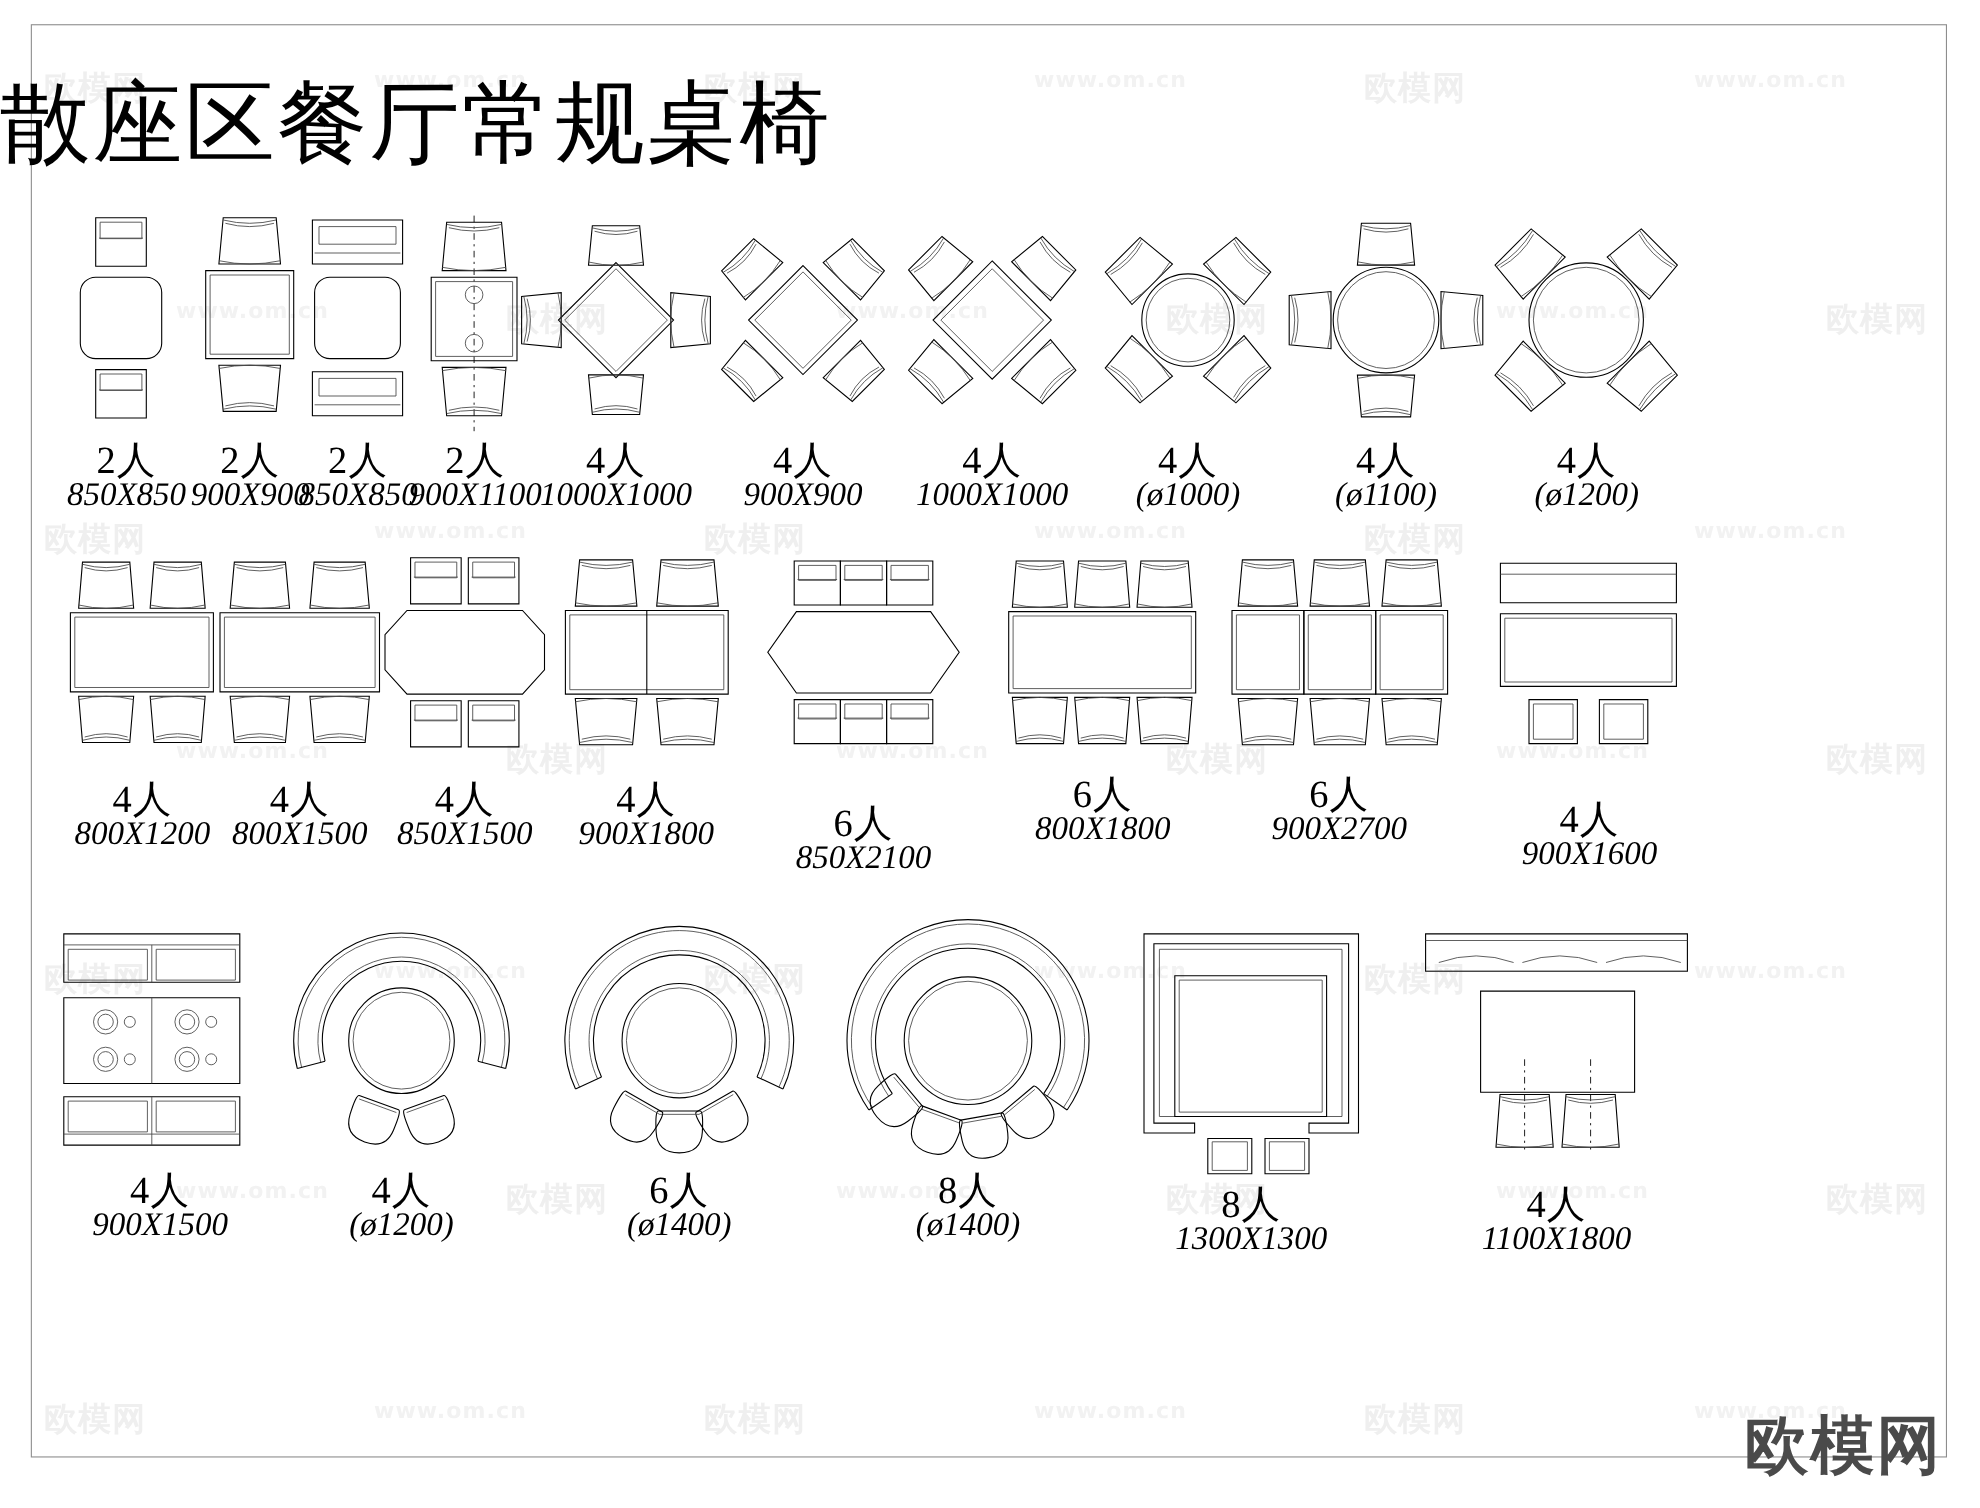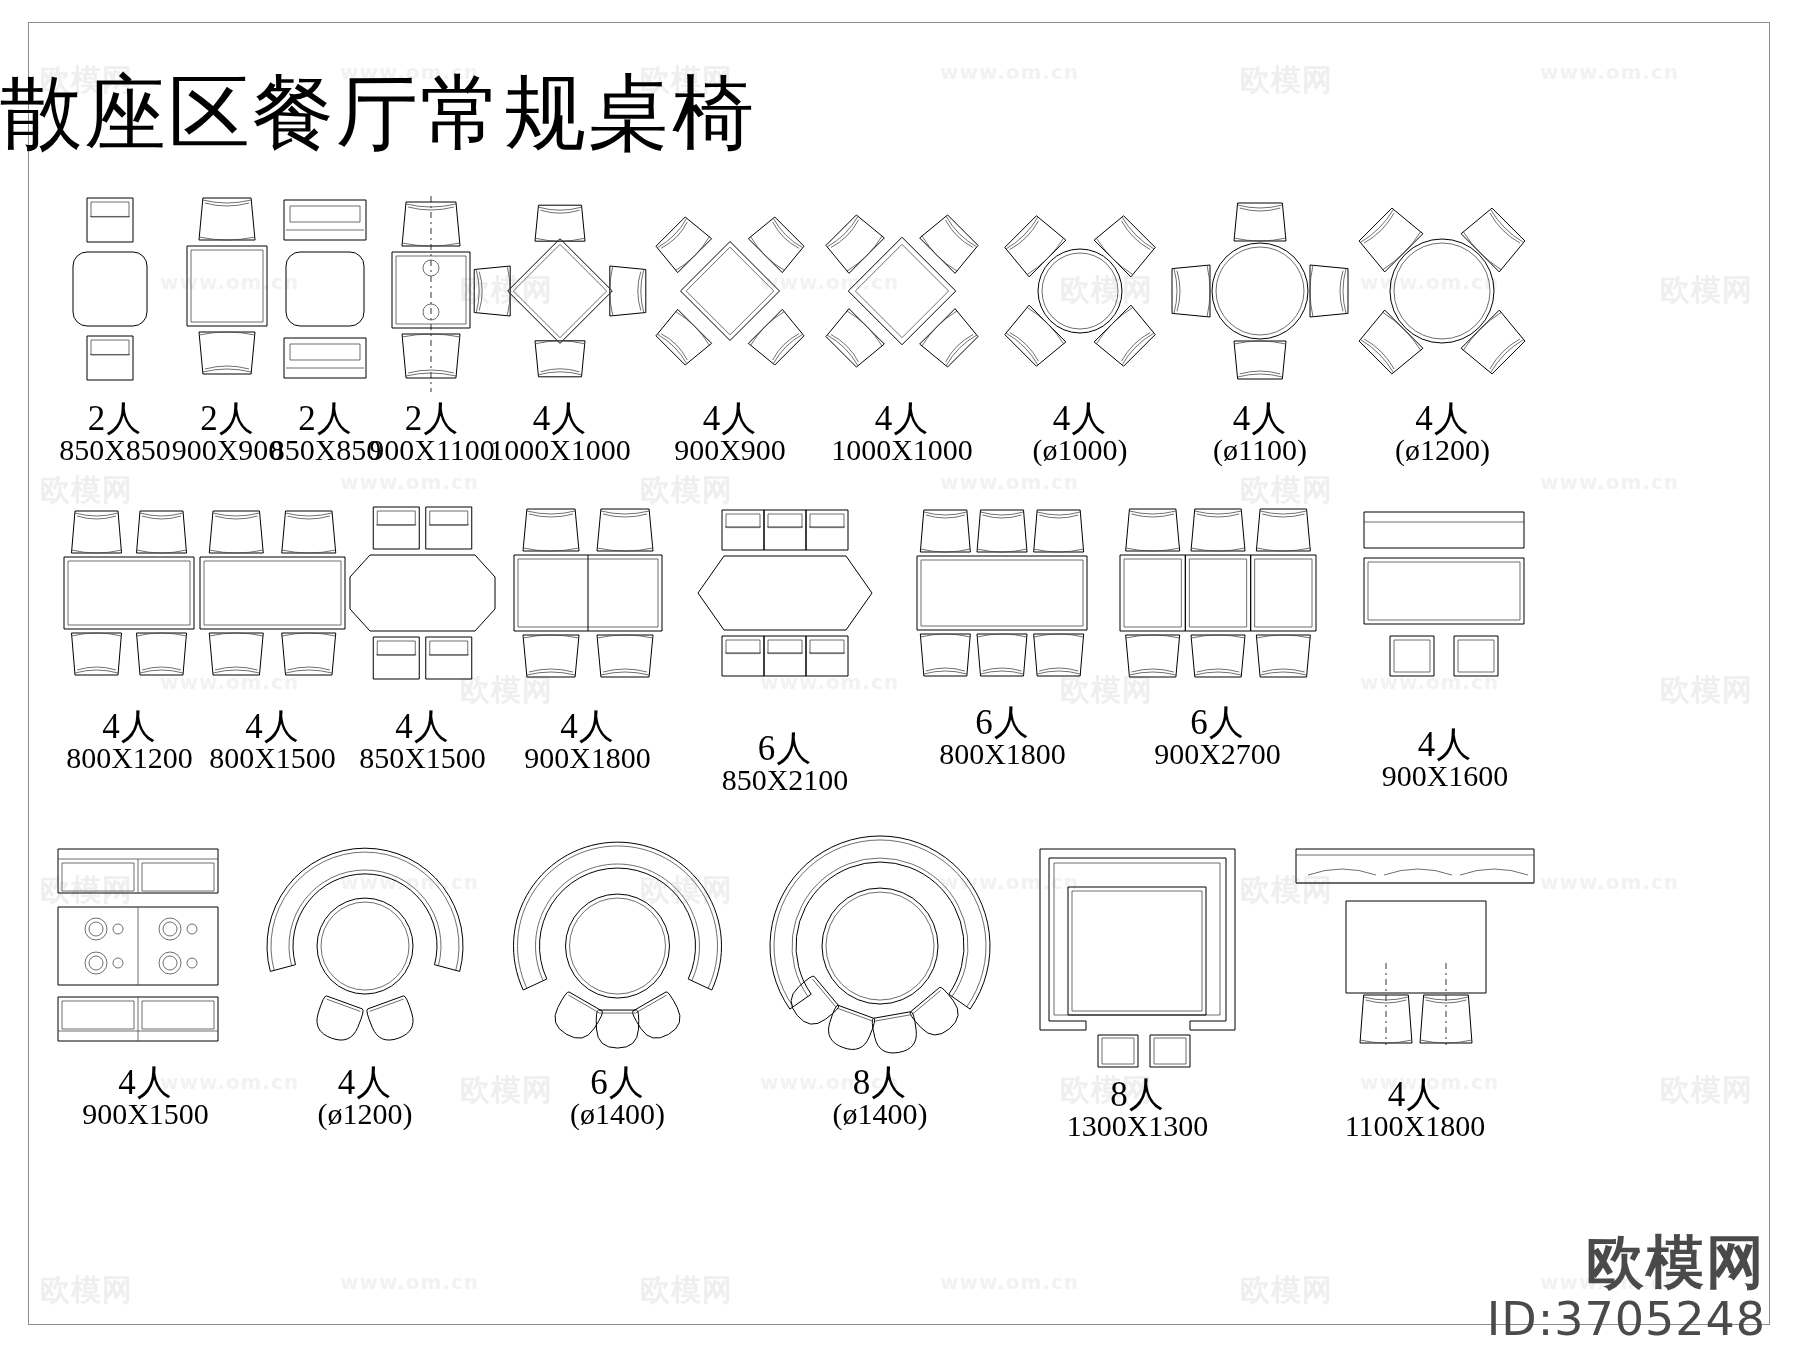--- a/index.html
+++ b/index.html
@@ -23,21 +23,21 @@
   .row{position:absolute;left:0;width:1800px;}
   .cell{position:absolute;top:0;}
   .art{position:relative;width:100%;}
   .art svg{display:block;margin:0 auto;overflow:visible;}
   .cap{
     position:absolute;left:50%;transform:translateX(-50%);
     text-align:center;white-space:nowrap;color:#000;
     font-family:"Liberation Serif","DejaVu Serif",serif;
   }
   .cap .l1{font-size:35px;line-height:30px;letter-spacing:1px;}
-  .cap .l2{font-size:30px;line-height:32px;letter-spacing:0px;}
+  .cap .l2{font-size:30px;line-height:32px;letter-spacing:0px;font-style:italic;}
 
   
   .wm{
     position:absolute;color:#efefef;pointer-events:none;user-select:none;
     font-family:"DejaVu Sans","Liberation Sans",sans-serif;font-weight:bold;
   }
   .wm.zh{font-size:30px;letter-spacing:1px;}
   .wm.en{font-size:20px;letter-spacing:1px;color:#f2f2f2;}
 
   
@@ -845,14 +845,13 @@
         <div class="cap" style="top: 235px;">
           <div class="l1">4人</div>
           <div class="l2">1100X1800</div>
         </div>
       </div>
     </div>
   </div>
 
 <div id="brand">
   <div class="mark">欧模网</div>
-  <div class="idno">ID:3705248</div>
 </div>
 
 </body></html>

